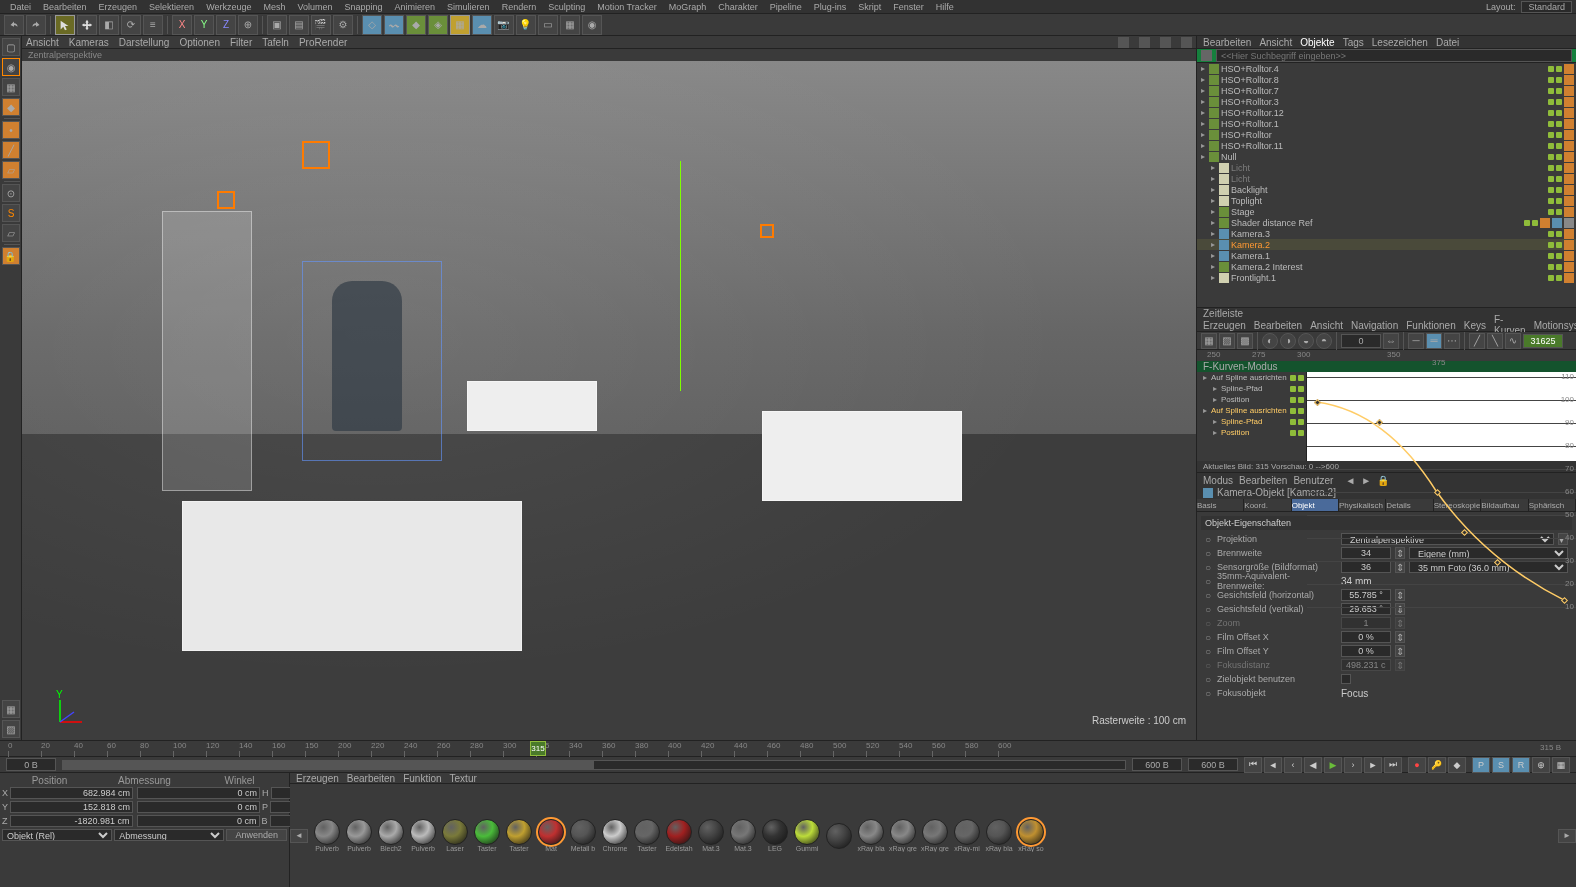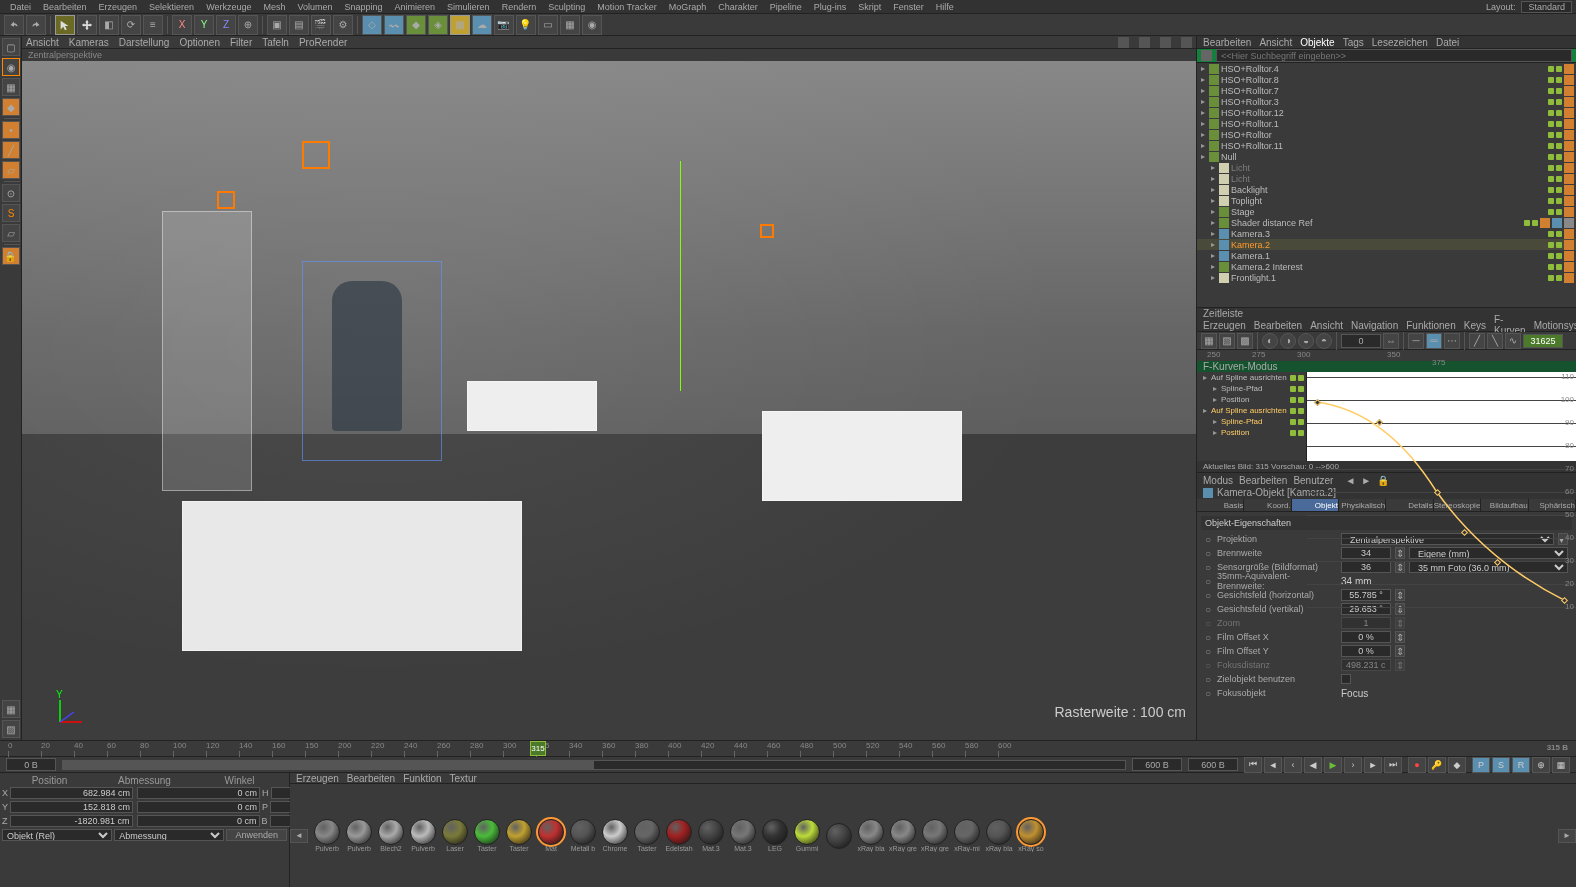--- a/index.html
+++ b/index.html
@@ -22,21 +22,21 @@
 .vp-menu .vicon{width:11px;height:11px;background:#555;cursor:pointer}
 .vp-label{height:12px;background:#3a3a3a;padding:0 6px;font-size:9px;line-height:12px;color:#888}
 .viewport{flex:1;background:linear-gradient(180deg,#888 0%,#666 40%,#444 100%);position:relative;overflow:hidden}
 .viewport::before{content:"";position:absolute;inset:0;background:
  radial-gradient(ellipse at 30% 40%,rgba(255,255,255,.08),transparent 60%),
  linear-gradient(180deg,transparent 55%,#3d3d3d 55%)}
 .wire{position:absolute;border:1px solid rgba(255,255,255,.35)}
 .box{position:absolute;background:rgba(255,255,255,.15);border:1px solid rgba(255,255,255,.4)}
 .axis-line{position:absolute;width:1px;background:#7fff00;height:200px}
 .gizmo{position:absolute;left:30px;bottom:10px;width:40px;height:40px}
-.footertxt{position:absolute;right:10px;bottom:20px;font-size:14px;color:#ccc}
+.footertxt{position:absolute;right:10px;bottom:14px;font-size:10px;color:#ccc}
 .orange-box{position:absolute;border:2px solid #ff7b00;width:28px;height:28px}
 .right{width:380px;background:#3a3a3a;display:flex;flex-direction:column;border-left:1px solid #222}
 .panel-tabs{height:13px;background:#333;display:flex;align-items:center;gap:8px;padding:0 6px;font-size:9px;border-bottom:1px solid #222}
 .panel-tabs .spacer{flex:1}
 .search-row{height:14px;background:#15803d;display:flex;align-items:center;padding:0 4px;border-bottom:1px solid #222}
 .search-row .sicon{width:11px;height:11px;background:#666;margin-right:4px}
 .search-row input{flex:1;background:#2a2a2a;border:1px solid #555;color:#888;font-size:9px;height:13px;padding:0 4px}
 .search-row input::placeholder{color:#777}
 .objtree{height:244px;overflow:auto;background:#3a3a3a}
 .trow{height:11px;display:flex;align-items:center;padding:0 2px;gap:2px;cursor:pointer}
@@ -66,21 +66,21 @@
 .gridline-h{position:absolute;width:100%;height:1px;background:#444}
 .axis-lbl{position:absolute;font-size:8px;color:#888}
 .curve{position:absolute;inset:0}
 .keyf{position:absolute;width:5px;height:5px;background:#333;border:1px solid #ffcc66;transform:rotate(45deg)}
 .tl-status{height:11px;background:#333;font-size:8px;padding:0 6px;line-height:11px}
 .attrib{height:268px;display:flex;flex-direction:column;border-top:1px solid #222}
 .attr-tabs{height:13px;background:#333;display:flex;gap:6px;padding:0 6px;font-size:9px;align-items:flex-end}
 .attr-obj{height:13px;background:#333;padding:0 6px;font-size:9px;display:flex;align-items:center;gap:4px}
 .attr-obj .oicon{width:10px;height:10px;background:#5a8fb0}
 .attr-subtabs{height:13px;display:flex;border-bottom:1px solid #222}
-.attr-subtabs span{flex:1;text-align:right;font-size:8px;line-height:13px;background:#3a3a3a;border-right:1px solid #222;cursor:pointer}
+.attr-subtabs span{flex:1;text-align:left;font-size:8px;line-height:13px;background:#3a3a3a;border-right:1px solid #222;cursor:pointer}
 .attr-subtabs span.active{background:#4a6a9a;color:#fff}
 .attr-body{flex:1;overflow:auto;padding:4px}
 .attr-sec{font-size:9px;color:#ccc;padding:2px 4px;background:#333;margin-bottom:2px}
 .arow{display:flex;align-items:center;height:14px;gap:4px;padding:0 4px}
 .arow .albl{width:120px;font-size:9px;color:#aaa}
 .arow input,.arow select{background:#2a2a2a;border:1px solid #555;color:#ccc;font-size:9px;height:12px;padding:0 4px}
 .arow input{width:50px;text-align:center}
 .arow .spin{width:10px;height:12px;background:#444;border:1px solid #555;cursor:pointer}
 .arow select{flex:1}
 .arow .chk{width:10px;height:10px;background:#2a2a2a;border:1px solid #555}
@@ -731,21 +731,21 @@
       <div class="ruler-tick" style="left: 734px;">440</div>
       <div class="ruler-tick" style="left: 767px;">460</div>
       <div class="ruler-tick" style="left: 800px;">480</div>
       <div class="ruler-tick" style="left: 833px;">500</div>
       <div class="ruler-tick" style="left: 866px;">520</div>
       <div class="ruler-tick" style="left: 899px;">540</div>
       <div class="ruler-tick" style="left: 932px;">560</div>
       <div class="ruler-tick" style="left: 965px;">580</div>
       <div class="ruler-tick" style="left: 998px;">600</div>
       <div class="playhead" style="left: 530px;">315</div>
-      <div class="axis-lbl" style="right: 8px; top: 2px; font-weight: bold;">315 B</div>
+      <div class="axis-lbl" style="right: 15px; top: 2px;">315 B</div>
     </div>
   <div class="range-row">
     <input value="0 B" style="">
     <div class="rslider"></div>
     <input value="600 B" style="">
     <input value="600 B" style="">
     <div class="play-btns">
       <div class="pbtn">⏮</div>
       <div class="pbtn">◄</div>
       <div class="pbtn">‹</div>

